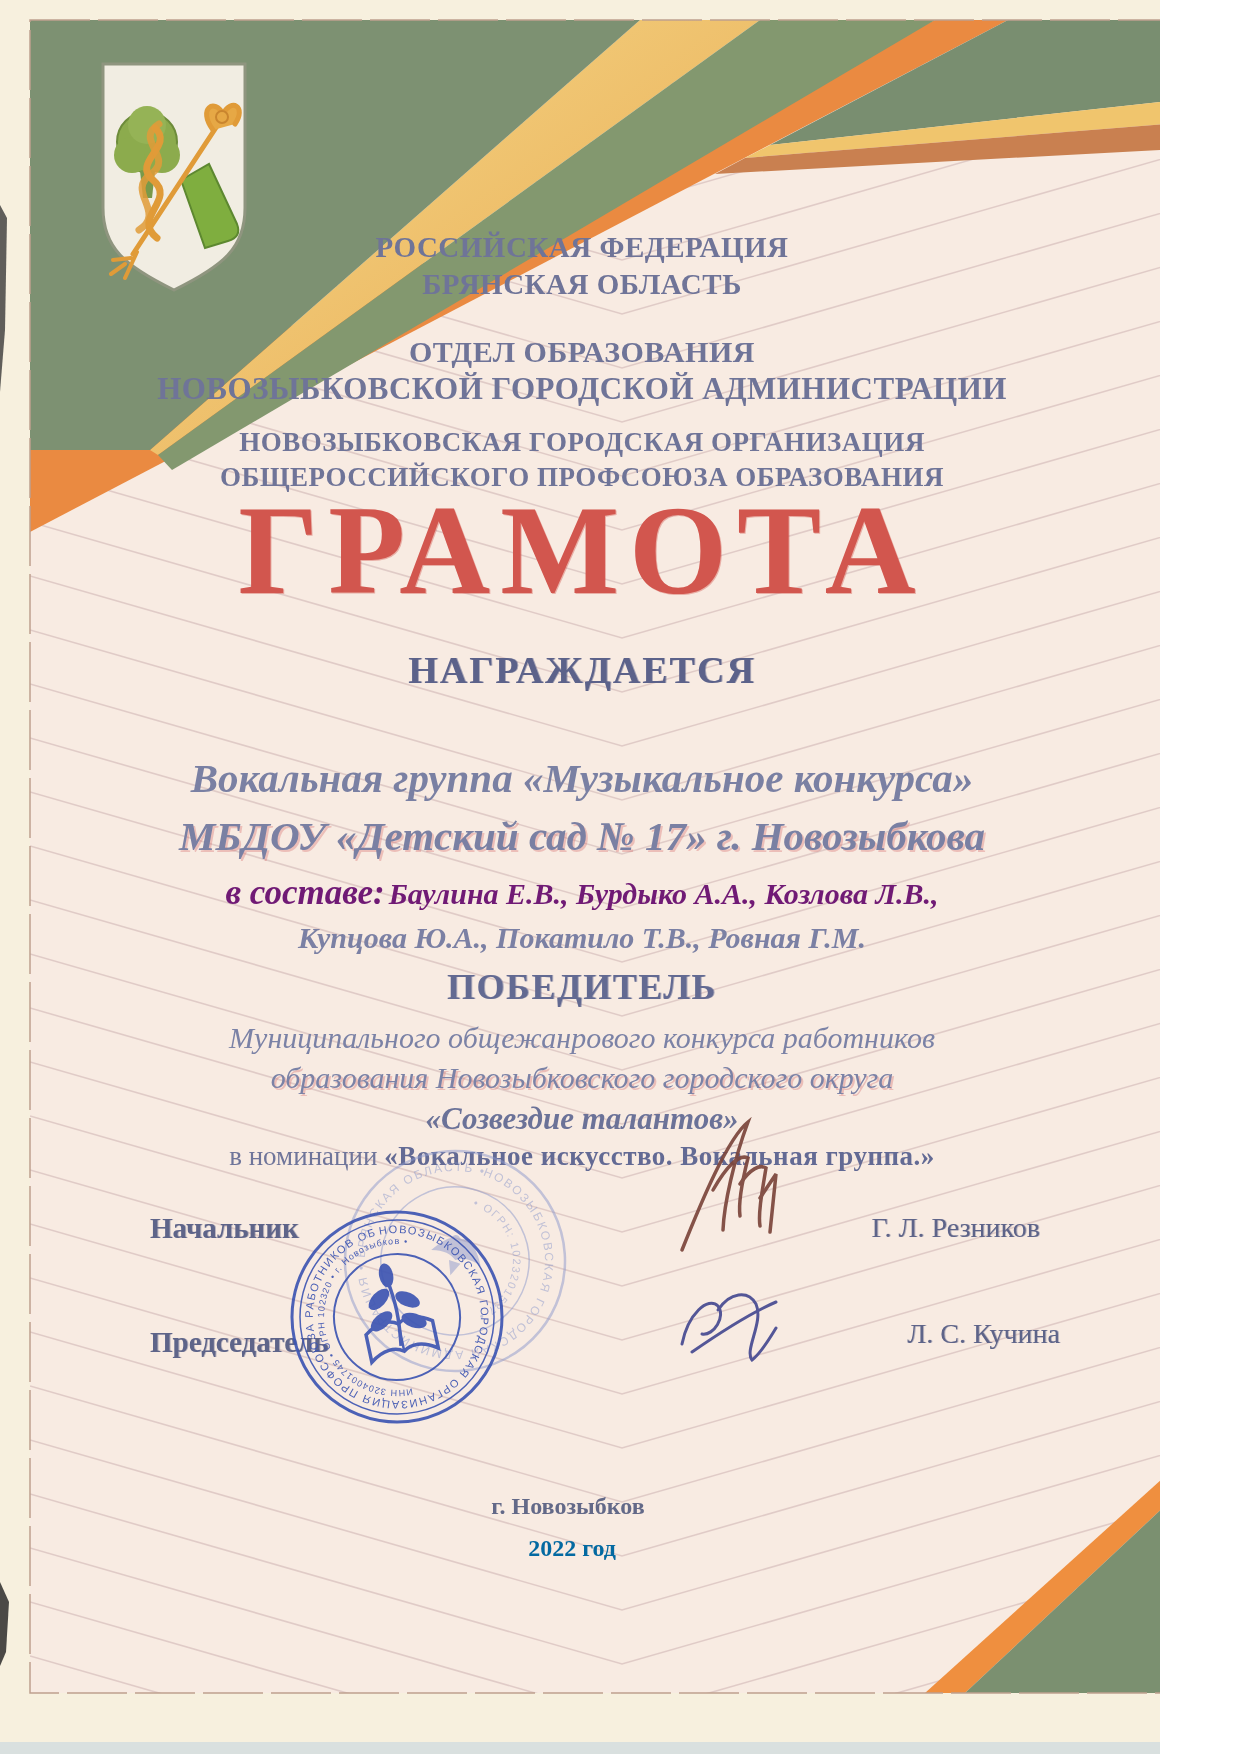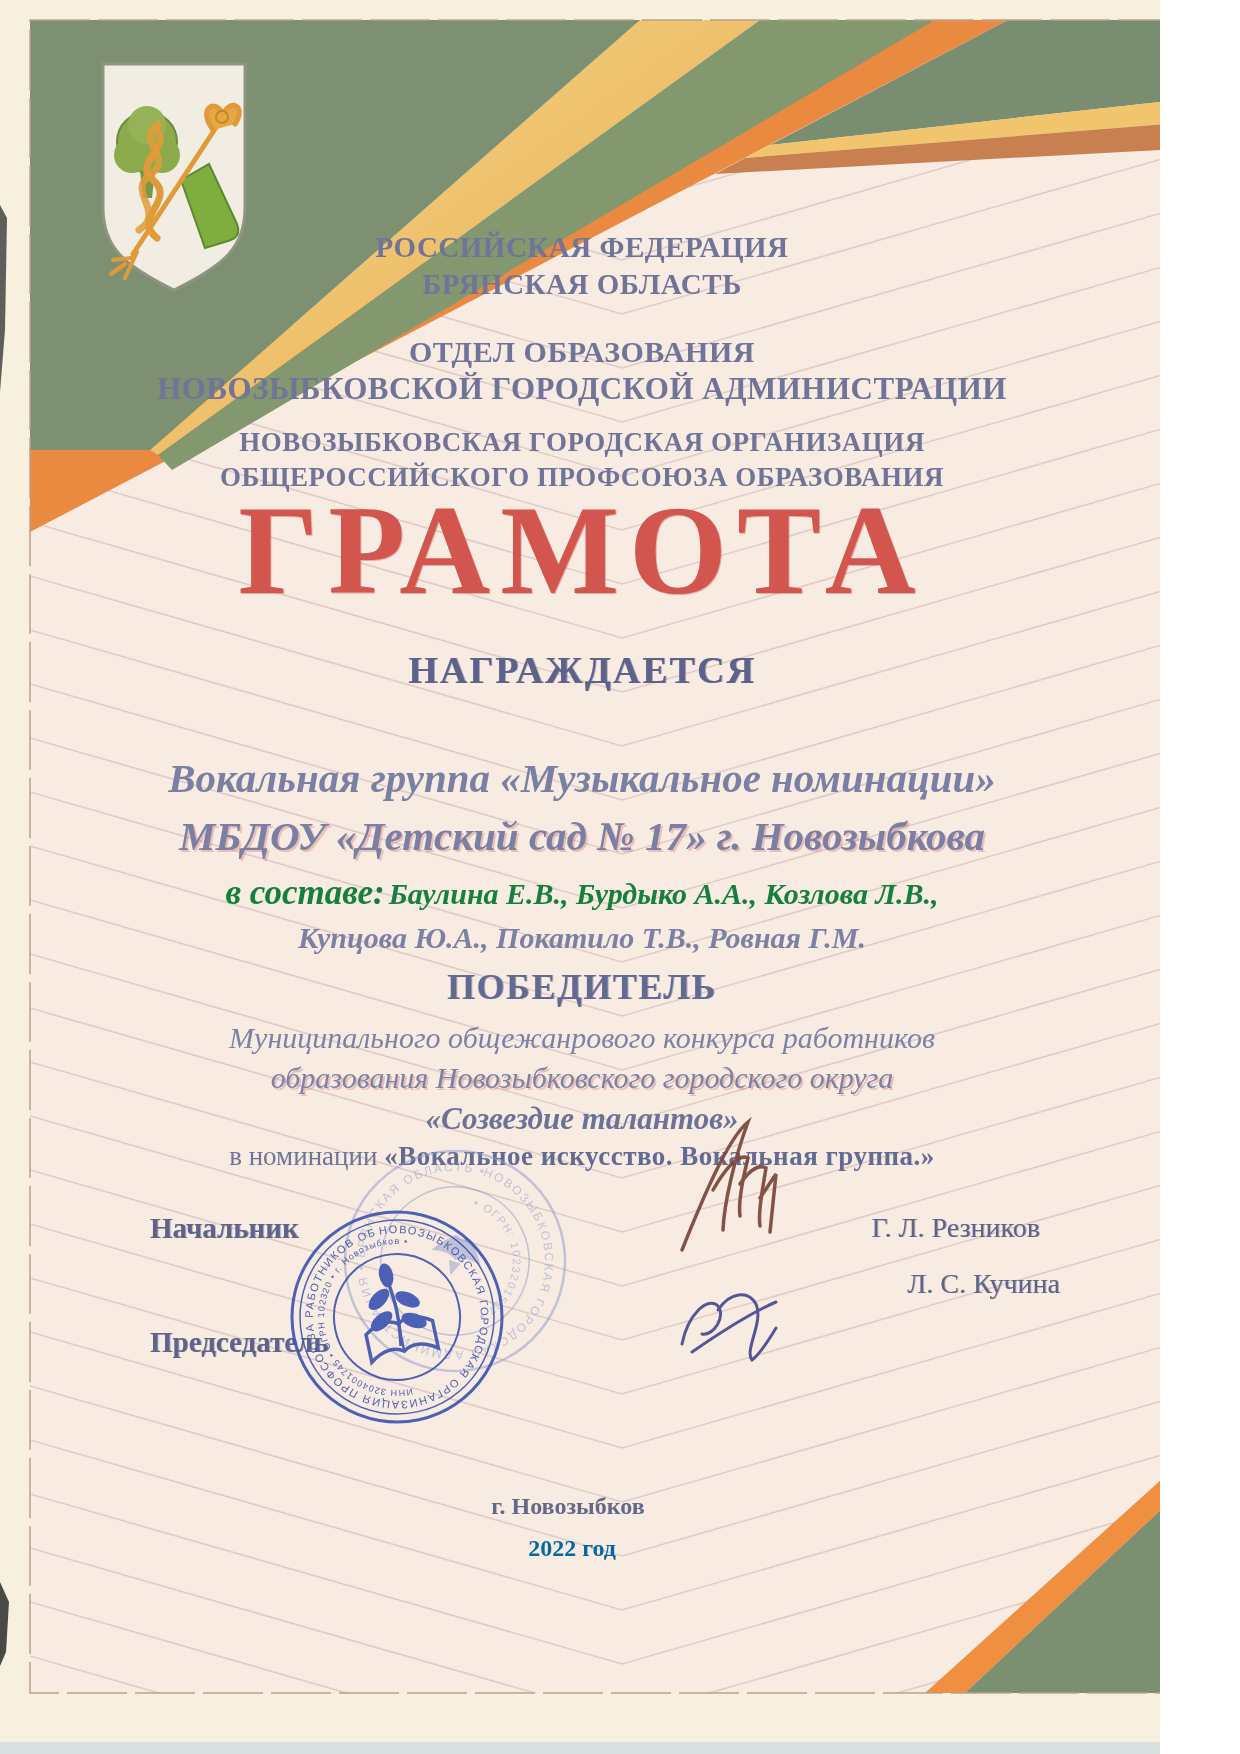--- a/index.html
+++ b/index.html
@@ -22,40 +22,40 @@
   .title{
     top:488px;font-size:126px;font-weight:bold;color:#d2564e;
     letter-spacing:10px;line-height:1;
     text-shadow:1px 1px 0 rgba(210,86,78,.4);
   }
   .awarded{top:650px;font-size:38px;font-weight:bold;color:#5c628a;letter-spacing:2px;
     text-shadow:1px 0 0 rgba(92,98,138,.5);}
   .recip{font-style:italic;font-weight:bold;color:#7a80a3;}
   .recip1{top:756px;font-size:41px;}
   .recip2{top:814px;font-size:41px;text-shadow:2px 2px 0 rgba(214,106,106,.35);}
-  .compose{top:874px;color:#15803d;}
+  .compose{top:874px;color:#701a75;}
   .compose .lbl{font-style:italic;font-weight:bold;font-size:35px;}
   .compose .names{font-style:italic;font-weight:bold;font-size:30px;}
   .members2{top:922px;font-style:italic;font-weight:bold;font-size:30px;color:#7b80a4;}
   .winner{top:968px;font-size:36px;font-weight:bold;color:#636a92;letter-spacing:1.5px;
     text-shadow:1px 0 0 rgba(99,106,146,.5);}
   .comp{font-style:italic;color:#7b82a6;font-size:30px;}
   .comp1{top:1022px;}
   .comp2{top:1062px;text-shadow:2px 2px 0 rgba(216,120,120,.4);}
   .compname{top:1102px;font-style:italic;font-weight:bold;font-size:31px;color:#6b7298;}
   .nomination{top:1142px;font-size:27px;color:#6f759a;}
   .nomination .nomv{font-weight:bold;color:#636a94;letter-spacing:.5px;}
   .role{position:absolute;left:150px;font-size:29px;font-weight:bold;color:#5e6489;
     text-shadow:1px 0 0 rgba(94,100,137,.4);}
   .role1{top:1212px;}
   .role2{top:1326px;text-align:right;}
   .signame{position:absolute;width:240px;text-align:right;font-size:28px;font-weight:normal;color:#5e6489;
     text-shadow:1px 0 0 rgba(94,100,137,.4);}
   .signame1{left:800px;top:1212px;}
-  .signame2{left:820px;top:1268px;}
+  .signame2{left:820px;top:1318px;}
   .footer-city{top:1458px;left:30px;right:54px;font-size:24px;font-weight:bold;color:#636988;margin-top:36px;}
   .footer-year{top:1536px;left:30px;right:46px;font-size:24px;font-weight:bold;color:#0369a1;}
   .sig{position:absolute;}
   .stamp{position:absolute;}
 </style>
 </head>
 <body>
 
 <div class="page">
 
@@ -162,21 +162,21 @@
   <div class="txt hdr hdr2">БРЯНСКАЯ ОБЛАСТЬ</div>
   <div class="txt hdr hdr3">ОТДЕЛ ОБРАЗОВАНИЯ</div>
   <div class="txt hdr hdr4">НОВОЗЫБКОВСКОЙ ГОРОДСКОЙ АДМИНИСТРАЦИИ</div>
   <div class="txt hdr hdr6">ОБЩЕРОССИЙСКОГО ПРОФСОЮЗА ОБРАЗОВАНИЯ</div>
   <div class="txt hdr hdr5">НОВОЗЫБКОВСКАЯ ГОРОДСКАЯ ОРГАНИЗАЦИЯ</div>
 
   <div class="txt title">ГРАМОТА</div>
 
   <div class="txt awarded">НАГРАЖДАЕТСЯ</div>
 
-  <div class="txt recip recip1">Вокальная группа «Музыкальное номинации»</div>
+  <div class="txt recip recip1">Вокальная группа «Музыкальное конкурса»</div>
   <div class="txt recip recip2">МБДОУ «Детский сад № 17» г. Новозыбкова</div>
 
   <div class="txt compose">
     <span class="lbl">в составе:</span>
     <span class="names">Баулина Е.В., Бурдыко А.А., Козлова Л.В.,</span>
   </div>
   <div class="txt members2">Купцова Ю.А., Покатило Т.В., Ровная Г.М.</div>
 
   <div class="txt winner">ПОБЕДИТЕЛЬ</div>
 

